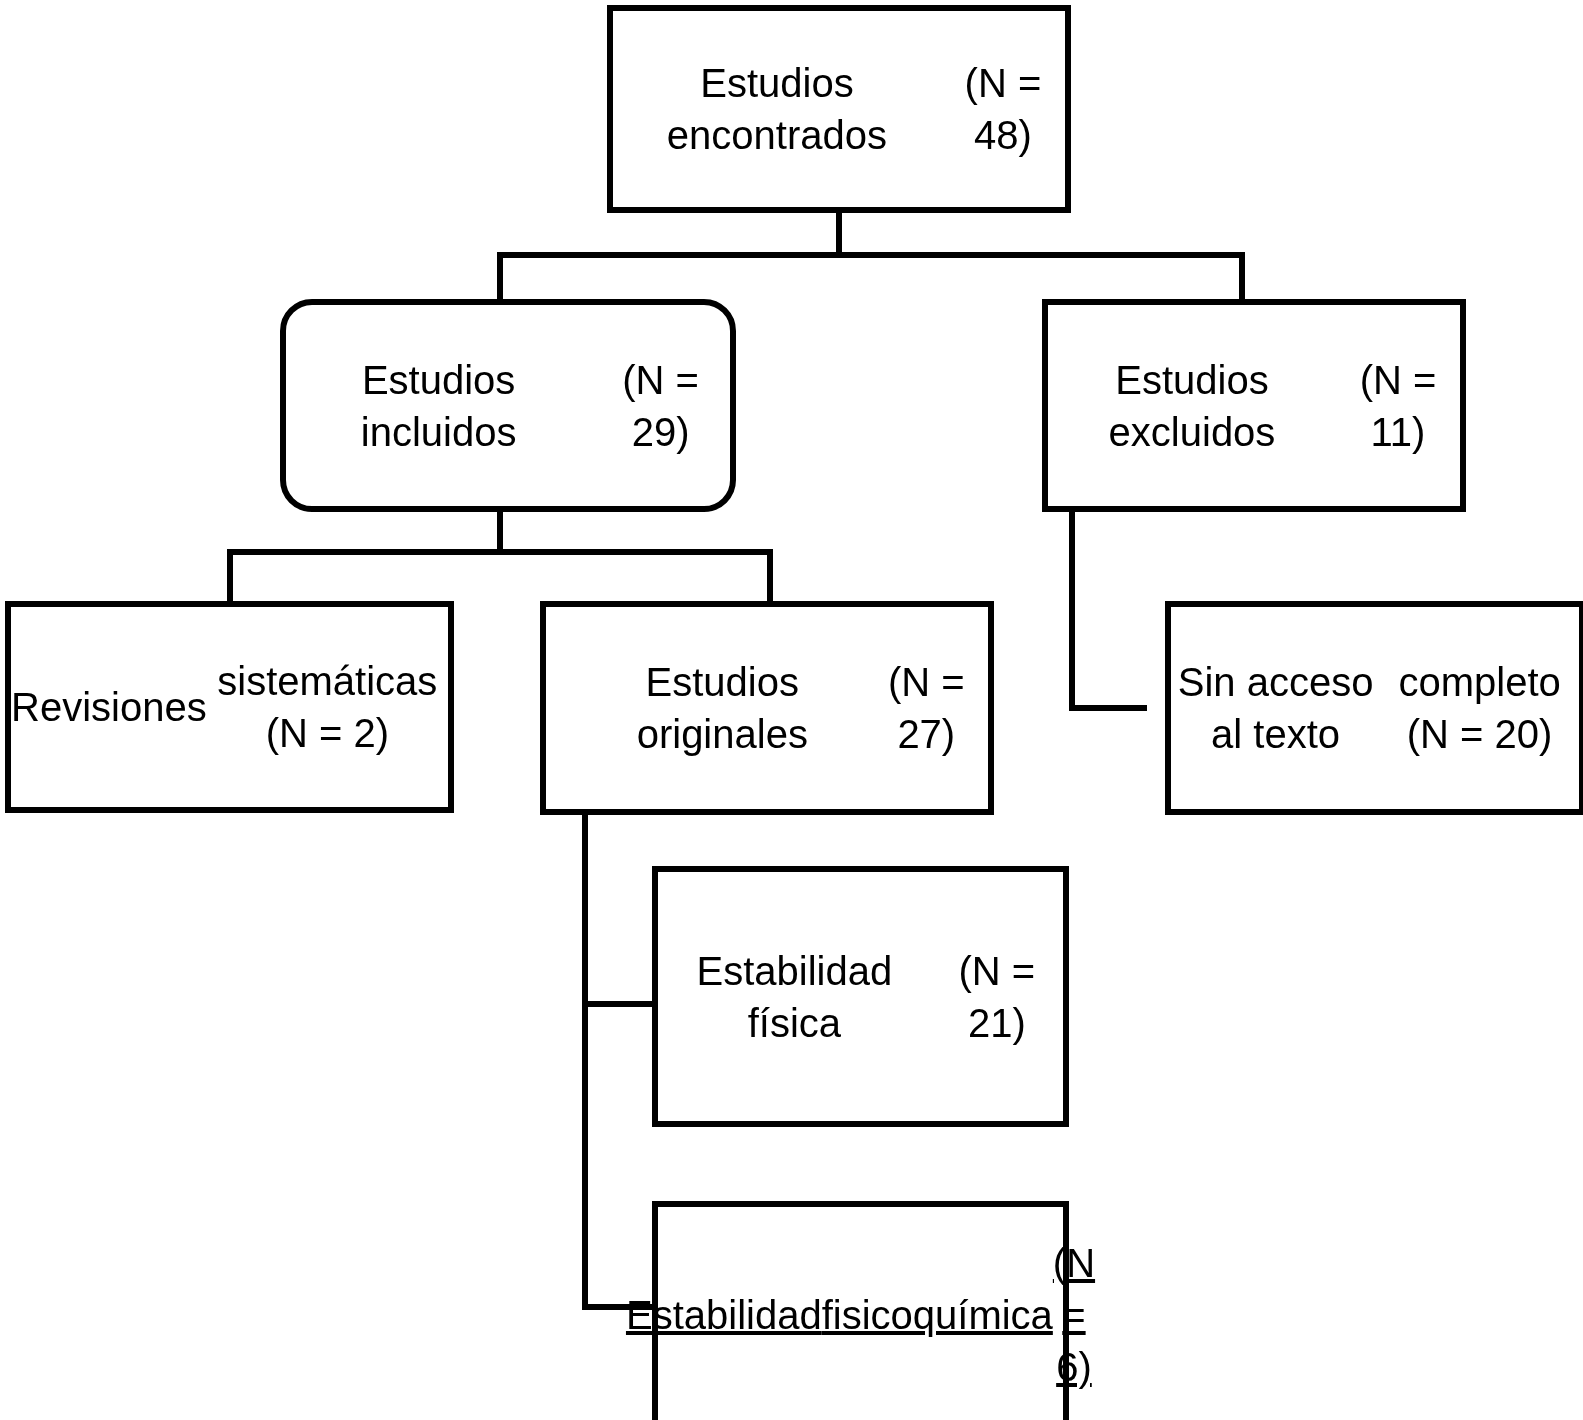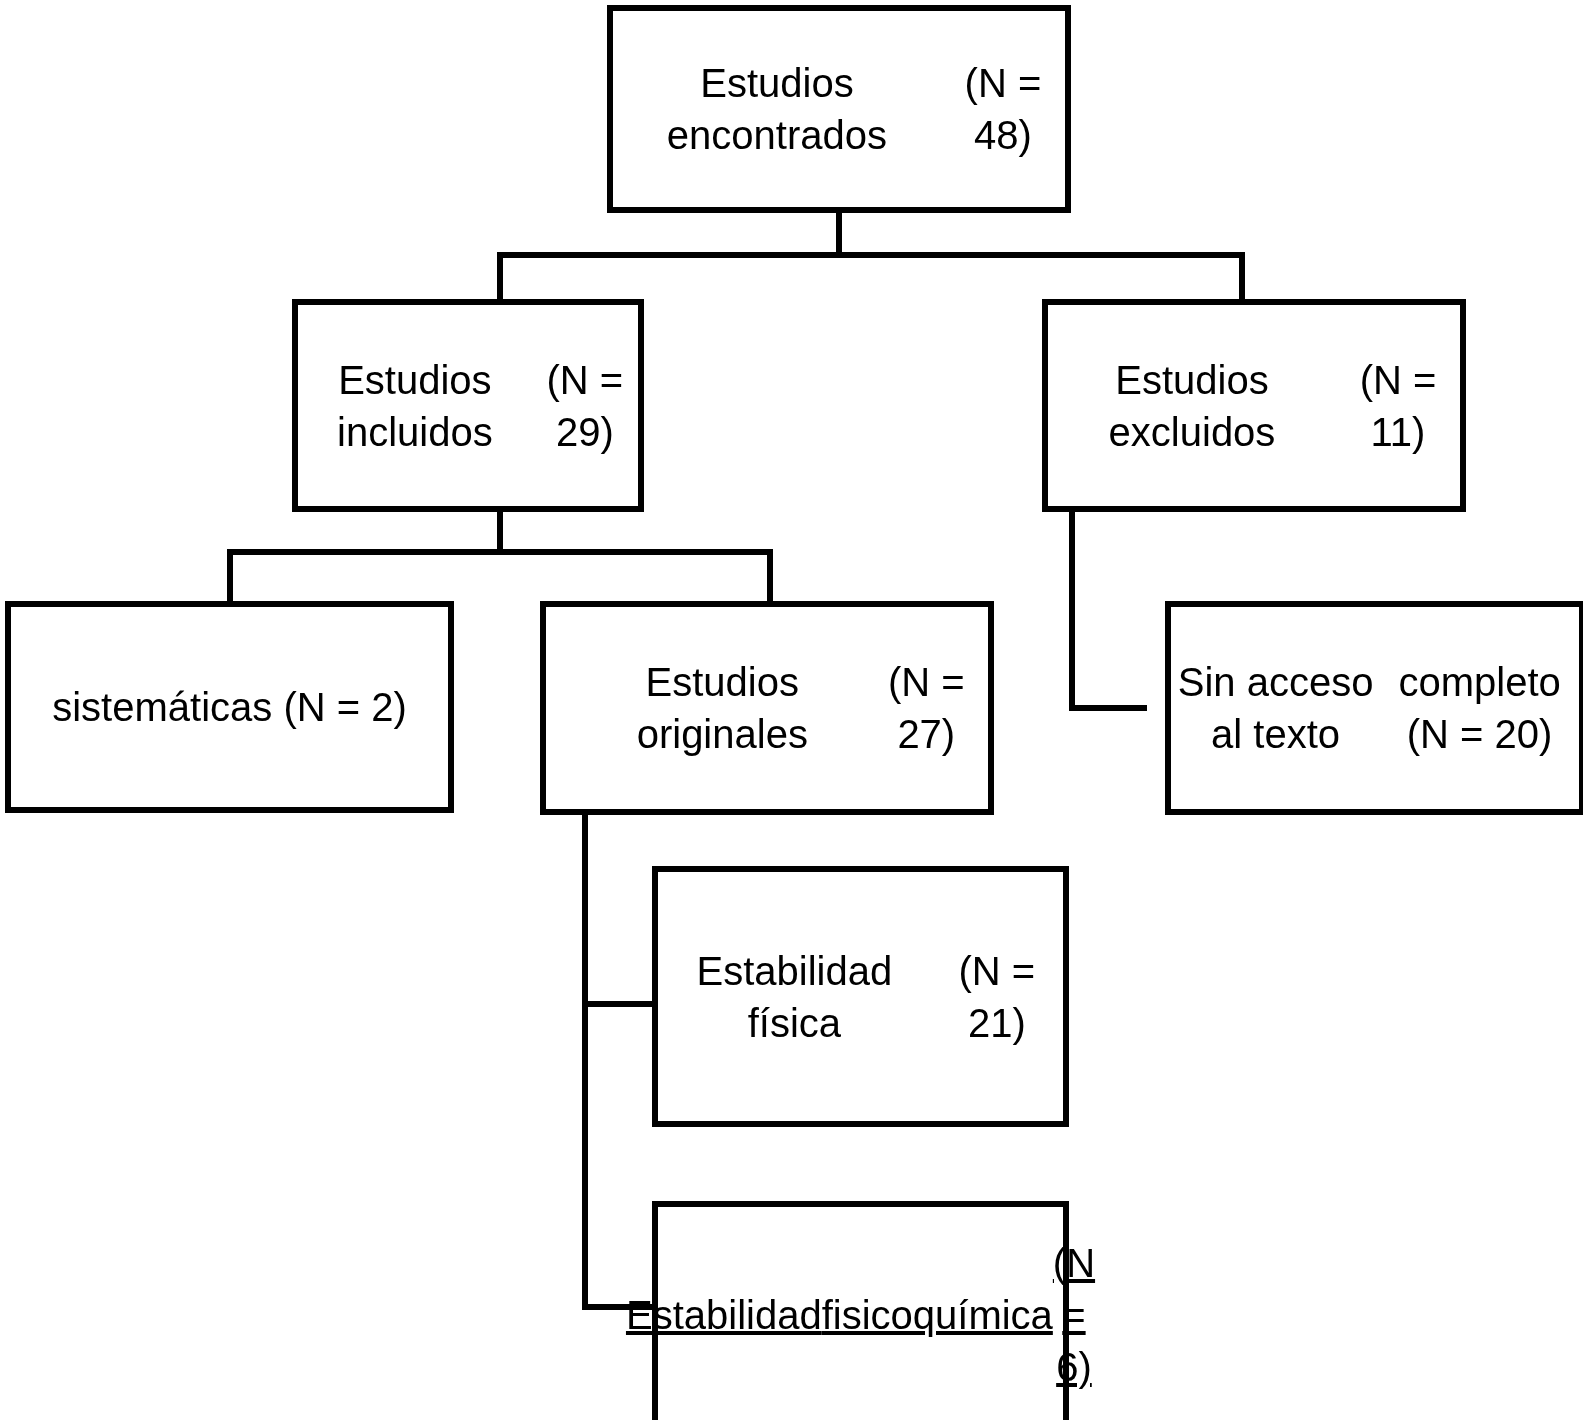--- a/index.html
+++ b/index.html
@@ -31,21 +31,21 @@
     z-index: 2;
   }
   .edge {
     position: absolute;
     background: #000000;
     z-index: 1;
   }
 
   
   #node-found         { left: 607px;  top: 5px;    width: 464px; height: 208px; }
-  #node-included      { left: 292px;  top: 299px;  width: 352px; height: 213px; }
+  #node-included      { left: 280px;  top: 299px;  width: 456px; height: 213px; border-radius: 32px; }
   #node-excluded      { left: 1030px; top: 299px;  width: 424px; height: 213px; margin-left: 12px; }
   #node-revisiones    { left: 5px;    top: 601px;  width: 449px; height: 212px; }
   #node-originales    { left: 540px;  top: 601px;  width: 454px; height: 214px; padding-left: 34px; }
   #node-sin-acceso    { left: 1147px; top: 601px;  width: 420px; height: 214px; margin-left: 18px; }
   #node-fisica        { left: 652px;  top: 866px;  width: 417px; height: 261px; }
   #node-fisicoquimica { left: 652px;  top: 1201px; width: 417px; height: 228px; text-decoration: underline; }
 
   
   
   #edge-found-stem        { left: 836px;  top: 213px;  width: 6px;   height: 45px; }
@@ -93,20 +93,21 @@
     <div>Estudios incluidos</div>
     <div>(N = 29)</div>
   </div>
 
   <div class="node" id="node-excluded">
     <div>Estudios excluidos</div>
     <div>(N = 11)</div>
   </div>
 
   <div class="node" id="node-revisiones">
+    <div>Revisiones</div>
     <div>sistemáticas (N = 2)</div>
   </div>
 
   <div class="node" id="node-originales">
     <div>Estudios originales</div>
     <div>(N = 27)</div>
   </div>
 
   <div class="node" id="node-sin-acceso">
     <div>Sin acceso al texto</div>

